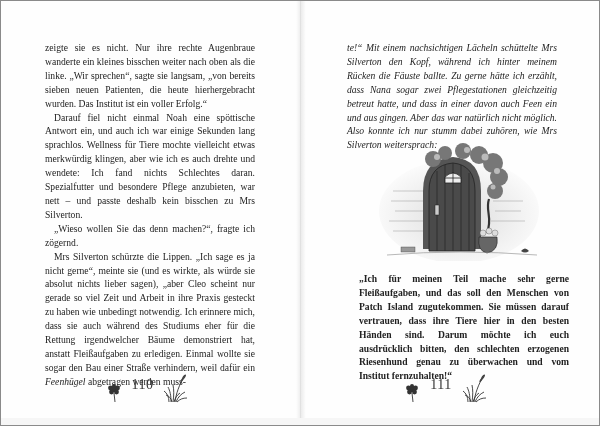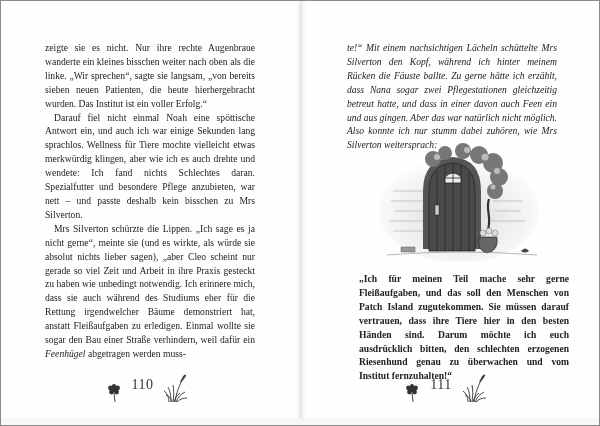--- a/index.html
+++ b/index.html
@@ -53,20 +53,21 @@
 </style>
 </head>
 <body>
 
 <div class="spread">
 
   <div class="page left">
     <div class="text">
       <p>zeigte sie es nicht. Nur ihre rechte Augenbraue wanderte ein kleines bisschen weiter nach oben als die linke. „Wir sprechen“, sagte sie langsam, „von bereits sieben neuen Patienten, die heute hierhergebracht wurden. Das Institut ist ein voller Erfolg.“</p>
       <p class="indent">Darauf fiel nicht einmal Noah eine spöttische Antwort ein, und auch ich war einige Sekunden lang sprachlos. Wellness für Tiere mochte vielleicht etwas merkwürdig klingen, aber wie ich es auch drehte und wendete: Ich fand nichts Schlechtes daran. Spezialfutter und besondere Pflege anzubieten, war nett – und passte deshalb kein bisschen zu Mrs Silverton.</p>
+      <p class="indent">„Wieso wollen Sie das denn machen?“, fragte ich zögernd.</p>
       <p class="indent"><span>Mrs Silverton schürzte die Lippen. „Ich sage es ja nicht gerne“, meinte sie (und es wirkte, als würde sie absolut nichts lieber sagen), „aber Cleo scheint nur gerade so viel Zeit und Arbeit in ihre Praxis gesteckt zu haben wie unbedingt notwendig. Ich erinnere mich, dass sie auch während des Studiums eher für die Rettung irgendwelcher Bäume demonstriert hat, anstatt Fleißaufgaben zu erledigen. Einmal wollte sie sogar den Bau einer Straße verhindern, weil dafür ein </span><em>Feenhügel</em><span> abgetragen werden muss-</span></p>
     </div>
 
     <div class="folio">
       <svg width="16" height="20" viewBox="0 0 16 20">
         <g fill="#333">
           <circle cx="8" cy="6" r="3.2"></circle>
           <circle cx="4.5" cy="5" r="2.4"></circle>
           <circle cx="11.5" cy="5" r="2.4"></circle>
           <circle cx="5.5" cy="9" r="2.4"></circle>

